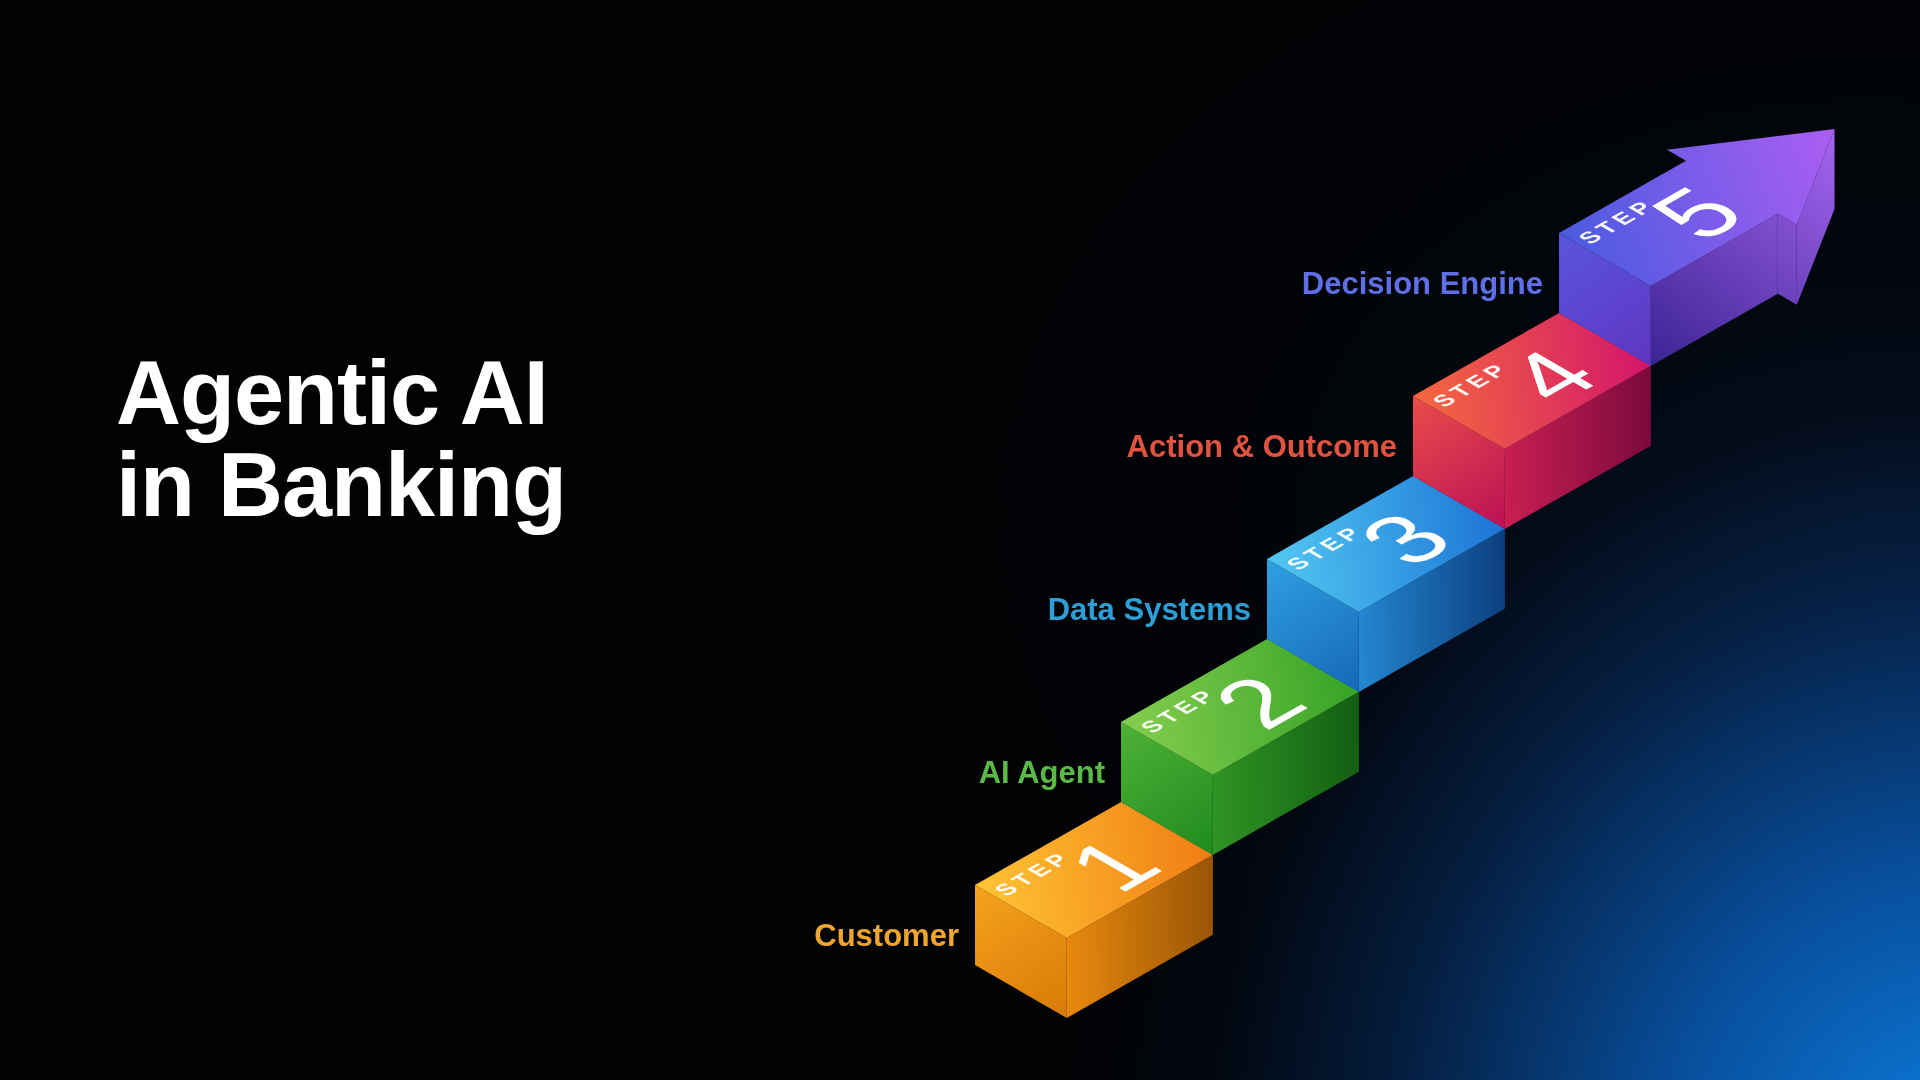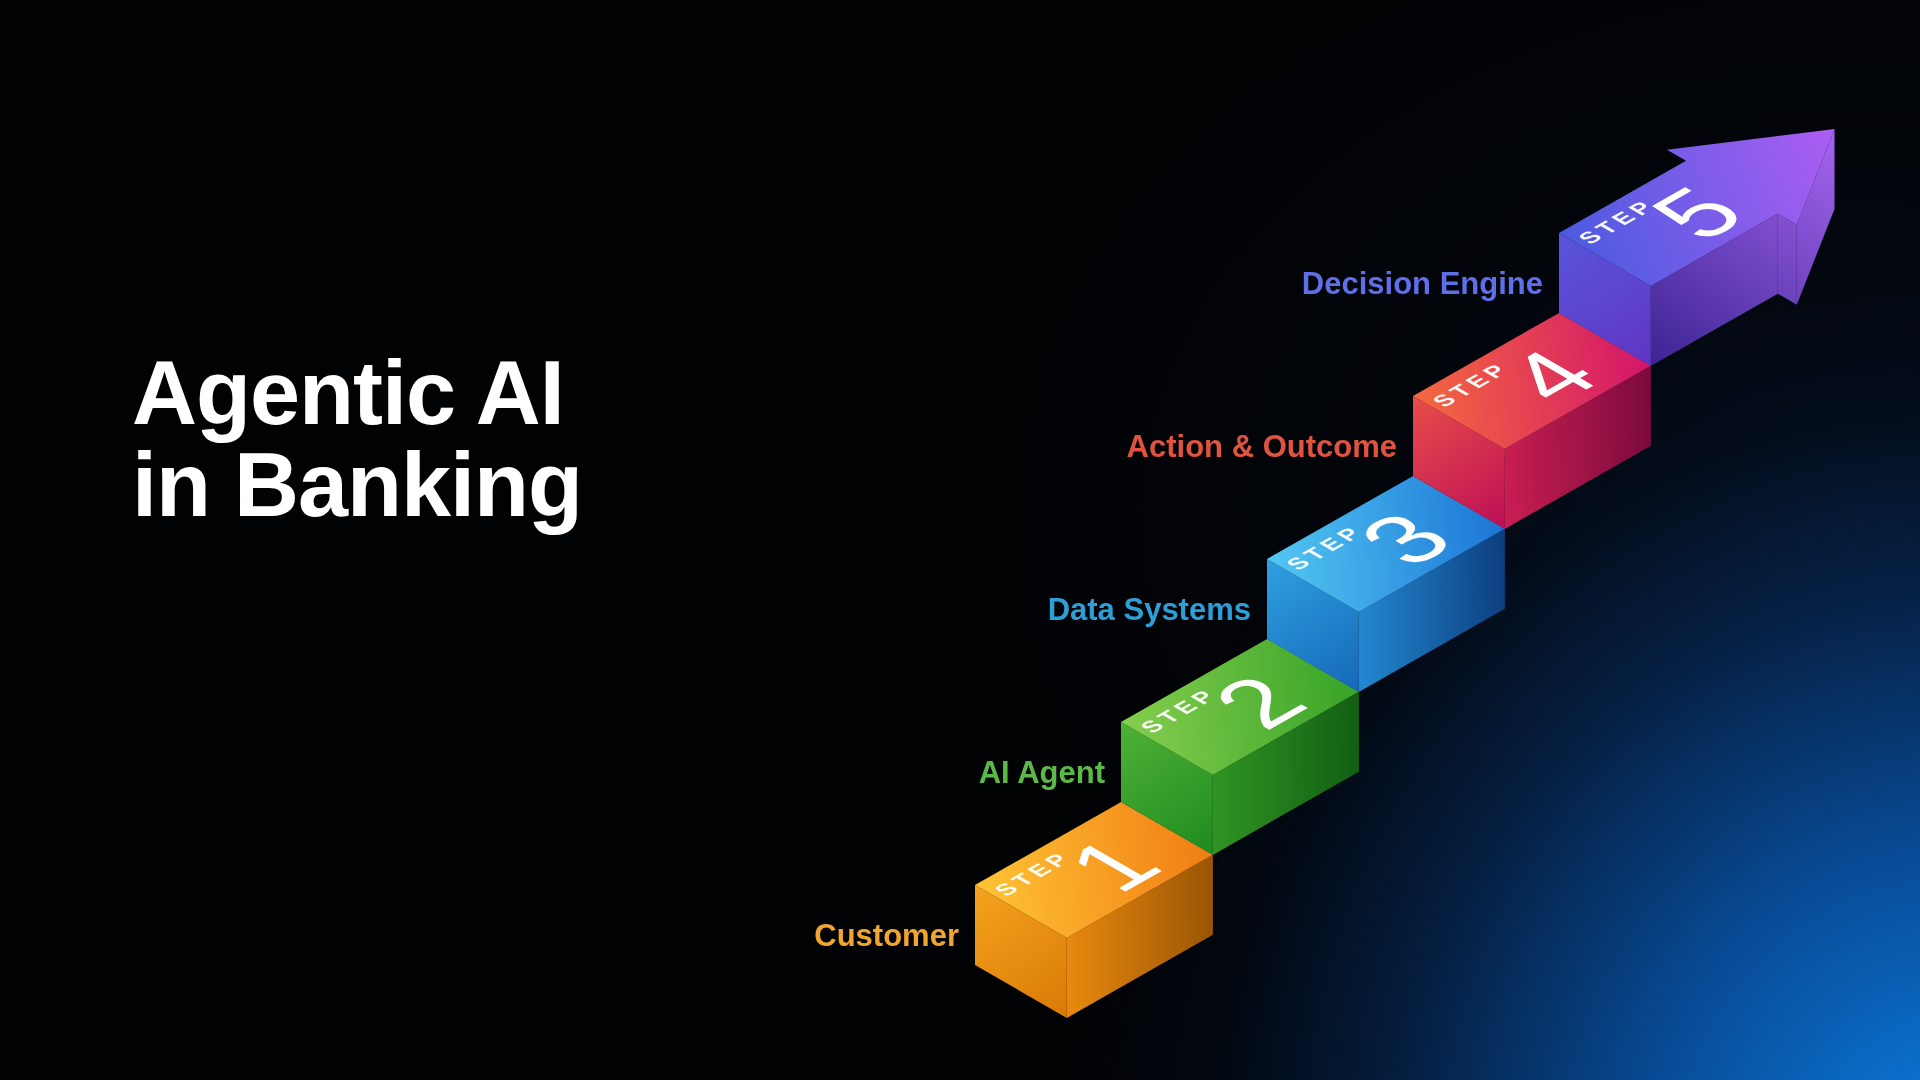--- a/index.html
+++ b/index.html
@@ -22,21 +22,21 @@
         rgba(6,30,70,0.18) 72%,
         rgba(0,0,0,0) 86%),
       radial-gradient(1300px 950px at 1870px 520px,
         rgba(14,42,86,0.22) 0%,
         rgba(8,24,48,0.10) 45%,
         rgba(0,0,0,0) 70%),
       #010204;
   }
   #title {
     position: absolute;
-    left: 132px;
+    left: 116px;
     top: 347px;
     color: #ffffff;
     font-weight: 700;
     font-size: 90px;
     line-height: 92px;
     letter-spacing: -1px;
     white-space: nowrap;
   }
   #diagram-svg {
     position: absolute;

